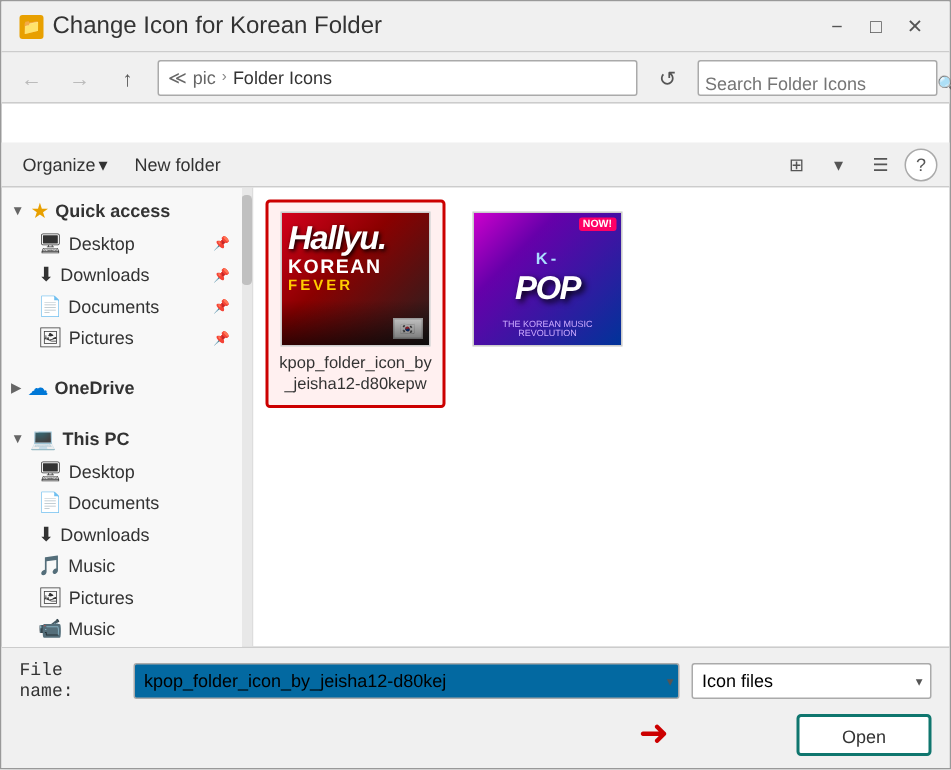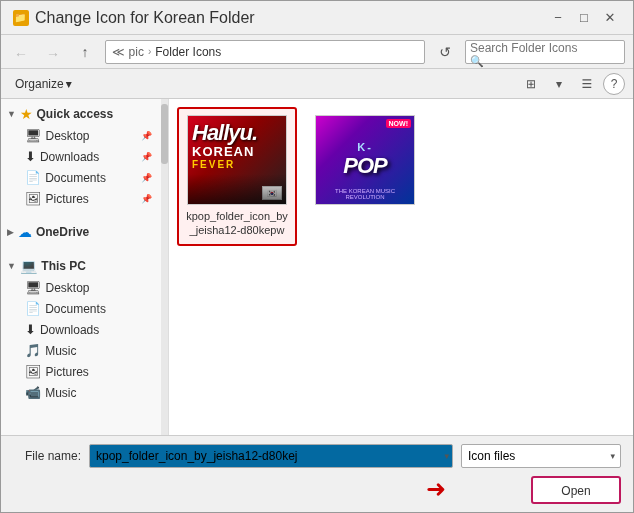--- a/index.html
+++ b/index.html
@@ -81,39 +81,39 @@
       background: transparent; border: none;
       cursor: pointer; color: #555; font-size: 14px;
       display: flex; align-items: center; justify-content: center;
     }
     .search-bar {
       width: 160px;
       height: 24px;
       border: 1px solid #aaa;
       border-radius: 2px;
       display: flex;
-      align-items: flex-start;
+      align-items: flex-end;
       background: white;
       padding: 0 4px;
-      flex-direction: column;
     }
     .search-input {
       border: none; outline: none; flex: 1; font-size: 12px; color: #999;
       background: transparent;
     }
     .search-icon { color: #888; font-size: 11px; }
 
     .second-toolbar {
       background: #f0f0f0;
       border-bottom: 1px solid #ccc;
       padding: 3px 8px;
       display: flex;
       align-items: center;
       justify-content: space-between;
       height: 30px;
+      margin-top: 26px;
     }
     .organize-btn {
       background: transparent; border: none;
       cursor: pointer; font-size: 12px; color: #333;
       display: flex; align-items: center; gap: 2px;
       padding: 2px 6px;
     }
     .new-folder-btn {
       background: transparent; border: none;
       cursor: pointer; font-size: 12px; color: #333;
@@ -277,22 +277,22 @@
     }
     .file-name-row {
       display: flex;
       align-items: center;
       gap: 8px;
     }
     .file-name-label {
       font-size: 12px;
       color: #333;
       width: 68px;
-      text-align: right;
       flex-shrink: 0;
+      font-family: Liberation Mono, monospace;
     }
     .file-name-input-wrap {
       flex: 1;
       position: relative;
     }
     .file-name-input {
       width: 100%;
       height: 24px;
       border: 1px solid #aaa;
       border-radius: 2px;
@@ -339,21 +339,21 @@
       display: flex;
       align-items: center;
       justify-content: flex-end;
       gap: 8px;
       padding-top: 2px;
       position: relative;
     }
     .open-btn {
       width: 90px; height: 28px;
       background: white;
-      border: 2px solid #be185d;
+      border: 2px solid #0f766e;
       border-radius: 3px;
       cursor: pointer;
       font-size: 13px;
       color: #333;
       font-weight: 500;
     }
     .cancel-btn {
       width: 80px; height: 28px;
       background: white;
       border: 1px solid #aaa;
@@ -409,20 +409,23 @@
       <input class="search-input" type="text" placeholder="Search Folder Icons" style="">
       <span class="search-icon">🔍</span>
     </div>
   </div>
 
   <div class="second-toolbar">
     <div style="display:flex;align-items:center;gap:4px;">
       <button class="organize-btn">
         <span>Organize</span>
         <span>▾</span>
+      </button>
+      <button class="new-folder-btn">
+        <span>New folder</span>
       </button>
     </div>
     <div class="toolbar-right">
       <button class="view-btn">⊞</button>
       <button class="view-btn">▾</button>
       <button class="view-btn">☰</button>
       <button class="help-btn">?</button>
     </div>
   </div>
 

